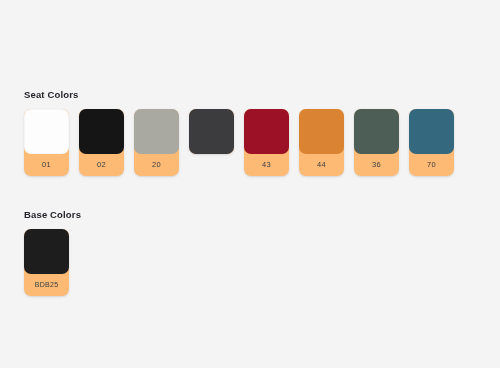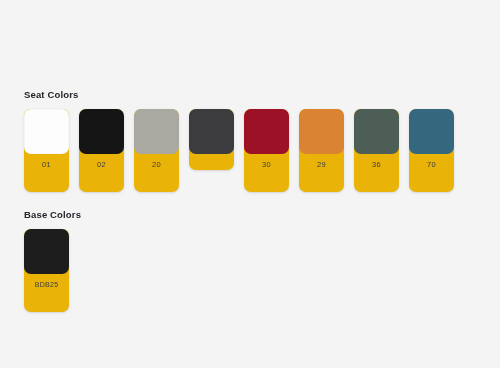--- a/index.html
+++ b/index.html
@@ -49,27 +49,27 @@
     flex-direction: row;
     align-items: flex-start;
     margin-left: 24px;
     margin-top: 8px;
     gap: 10px;
   }
 
   .swatch-card {
     width: 45px;
     flex: 0 0 45px;
-    background: #eab308;
+    background: #fdba74;
     border-radius: 7px;
     box-shadow: 0 1px 3px rgba(30, 32, 38, 0.10),
                 0 1px 1px rgba(30, 32, 38, 0.05);
     overflow: visible;
     position: relative;
-    padding-bottom: 16px;
+    padding-bottom: 0;
   }
 
   .swatch-tile {
     width: 45px;
     height: 45px;
     border-radius: 7px;
     display: block;
   }
 
   .swatch-tile.is-light {
@@ -111,25 +111,25 @@
         </div>
         <div class="swatch-card">
           <div class="swatch-tile" style="background: rgb(169, 169, 162);"></div>
           <div class="swatch-label">20</div>
         </div>
         <div class="swatch-card">
           <div class="swatch-tile" style="background: rgb(60, 60, 62);"></div>
         </div>
         <div class="swatch-card">
           <div class="swatch-tile" style="background: rgb(157, 17, 38);"></div>
-          <div class="swatch-label">30</div>
+          <div class="swatch-label">43</div>
         </div>
         <div class="swatch-card">
           <div class="swatch-tile" style="background: rgb(218, 132, 51);"></div>
-          <div class="swatch-label">29</div>
+          <div class="swatch-label">44</div>
         </div>
         <div class="swatch-card">
           <div class="swatch-tile" style="background: rgb(76, 94, 85);"></div>
           <div class="swatch-label">36</div>
         </div>
         <div class="swatch-card">
           <div class="swatch-tile" style="background: rgb(51, 104, 127);"></div>
           <div class="swatch-label">70</div>
         </div>
       </div>

